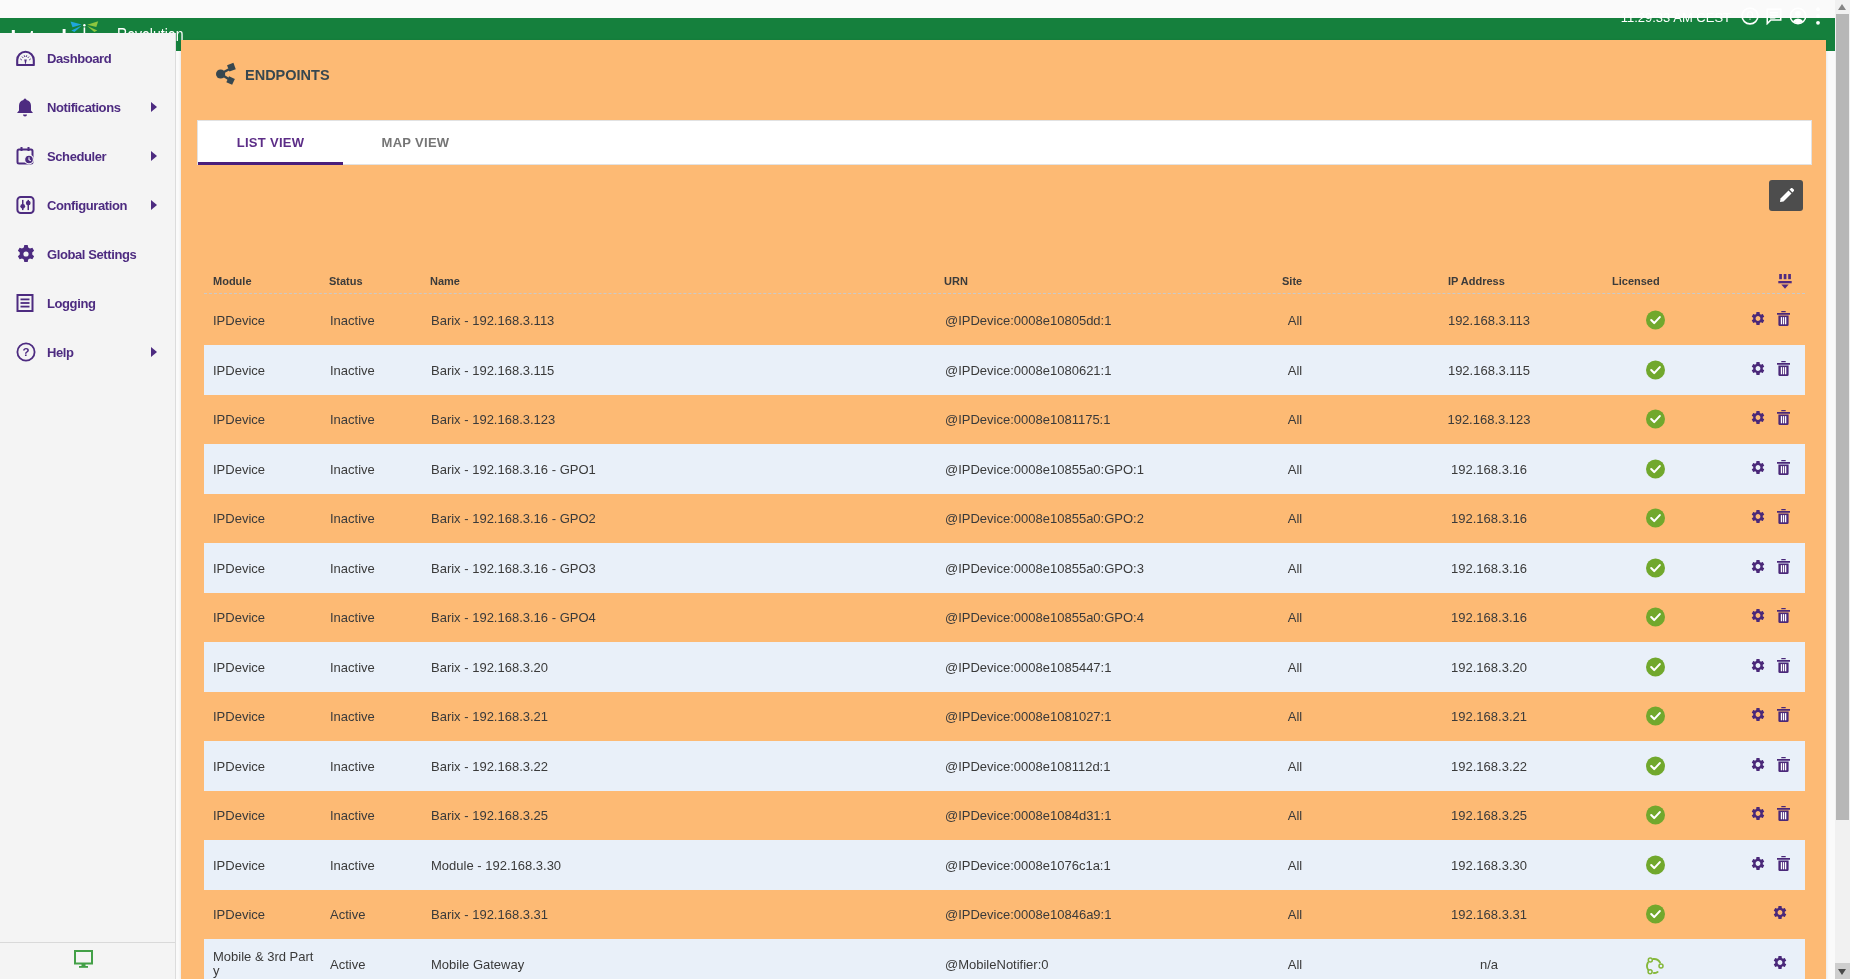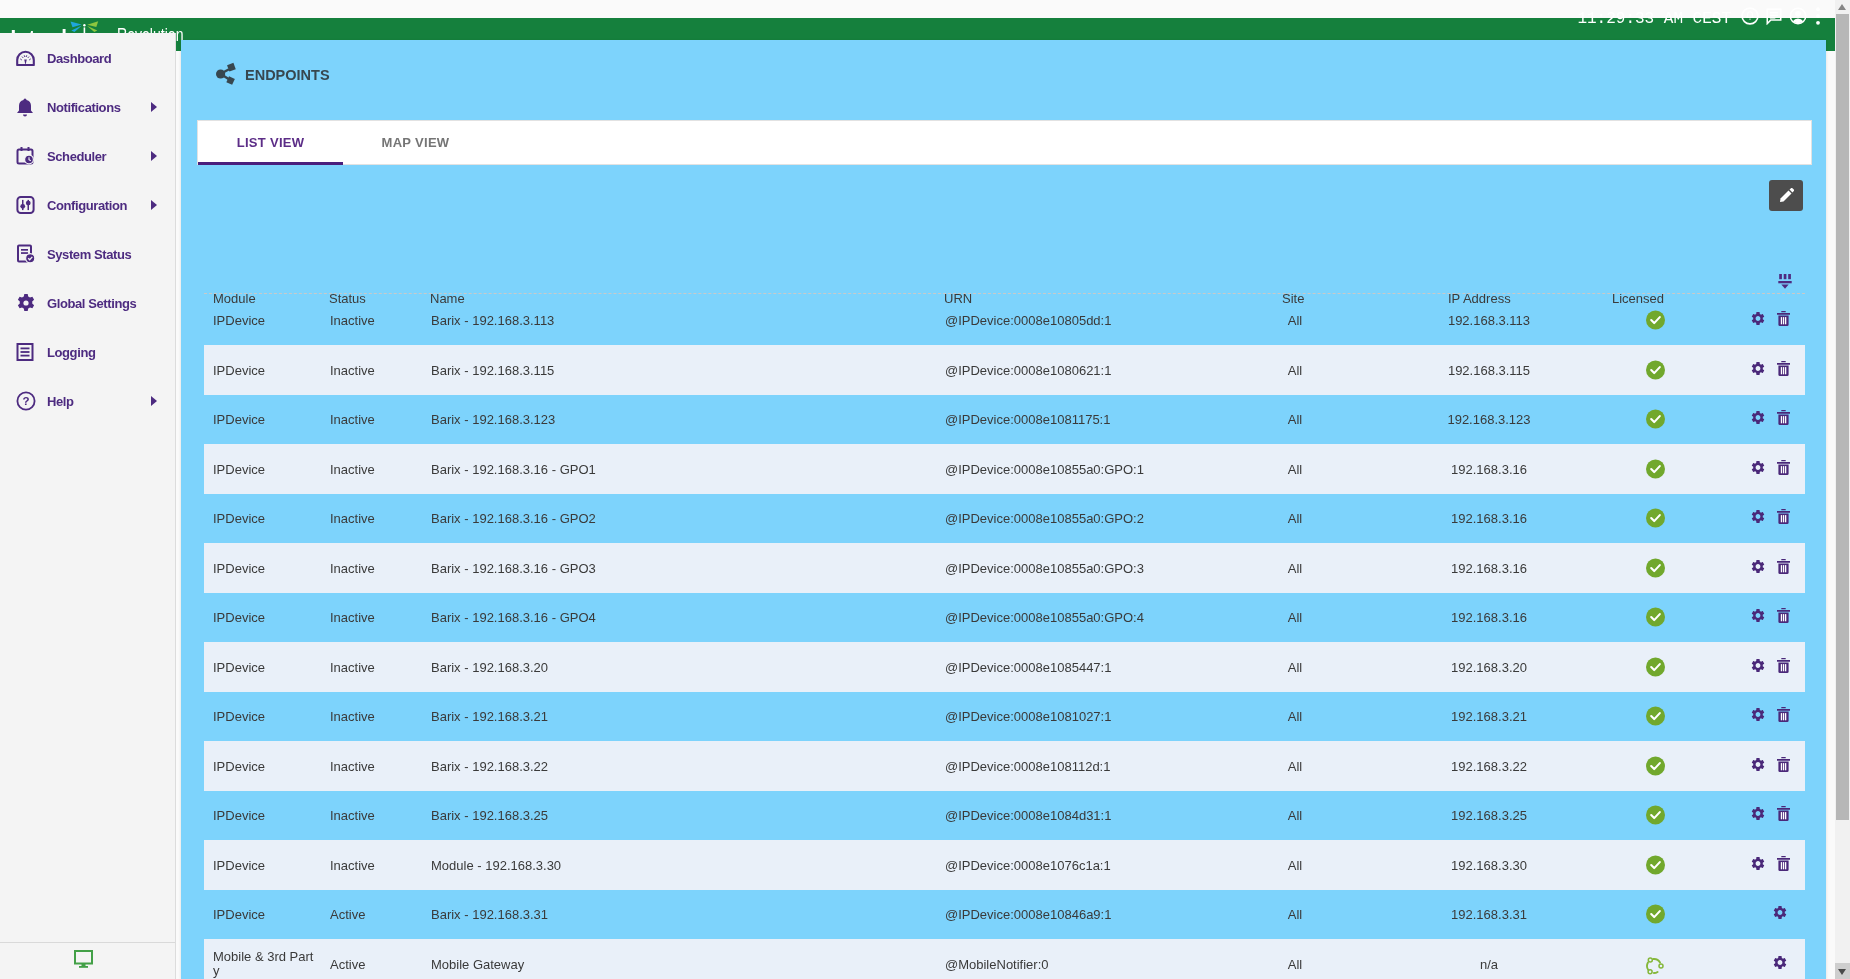--- a/index.html
+++ b/index.html
@@ -18,37 +18,37 @@
 .mi .txt { position:absolute; left:47px; top:50%; transform:translateY(-50%);
   color:#4d2b80; font-weight:bold; font-size:13px; line-height:15px; letter-spacing:-0.4px; }
 .mi svg.ic { position:absolute; left:16px; top:50%; transform:translateY(-50%); }
 .mi .arr { position:absolute; left:151px; top:50%; transform:translateY(-50%);
   width:0; height:0; border-left:6px solid #4d2b80; border-top:5px solid transparent;
   border-bottom:5px solid transparent; }
 #sb-divider { position:absolute; left:0; top:909px; width:175px; border-top:1px solid #d9d9d9; }
 
 
 #card { position:absolute; left:181px; top:40px; width:1645px; height:939px;
-  background:#7dd3fc; box-shadow:0 1px 3px rgba(0,0,0,0.12); }
+  background:#fdba74; box-shadow:0 1px 3px rgba(0,0,0,0.12); }
 
 #ephead { position:absolute; left:64px; top:26.5px; color:#37474f; font-weight:bold;
   font-size:14.5px; letter-spacing:0px; }
 #tabbox { position:absolute; left:16px; top:80px; width:1615px; height:45px;
   border:1px solid #e2e2e2; background:#fff; }
 .tab { position:absolute; top:0; width:145px; height:44px; text-align:center;
   line-height:44px; font-size:13px; font-weight:bold; letter-spacing:0.3px; }
 #tab1 { left:0; color:#5c2d87;text-align:center; }
 #tab1 .ul { position:absolute; left:0; bottom:0; width:145px; height:3px; background:#4a1f7c; }
 #tab2 { left:145px; color:#757575; }
 #editbtn { position:absolute; left:1588px; top:140px; width:34px; height:31px;
   background:#4d4d4d; border-radius:3px; }
 #desc { position:absolute; left:32px; top:178px; color:#6e6e6e; font-size:12.8px; line-height:15.4px; }
 
 
-.th { position:absolute; top:251px; font-size:13px; font-weight:normal; color:#3b3b3b; }
+.th { position:absolute; top:235px; font-size:11px; font-weight:bold; color:#3b3b3b; }
 #dash { position:absolute; left:23px; top:253px; width:1601px; border-top:1px dashed #c9c9c9; }
 
 
 .row { position:absolute; left:23px; width:1601px; height:49.5px; font-size:13px; color:#3a3a3a; }
 .row.even { background:#e9f0f9; }
 .cell { position:absolute; top:50%; transform:translateY(-50%); white-space:nowrap; }
 .cm { left:9px; } .cs { left:126px; } .cn { left:227px; } .cu { left:741px; }
 .ca { left:1069px; width:44px; text-align:center; }
 .ci { left:1203px; width:164px; text-align:center; }
 .lic { position:absolute; left:1442px; top:50%; transform:translateY(-50%); width:19px; height:19px;
@@ -79,21 +79,21 @@
       <circle cx="84.4" cy="7.2" r="1.2" fill="#fff"></circle>
       <rect x="83.6" y="9.4" width="1.6" height="12.2" fill="#fff"></rect>
       <path d="M98.2 3.3 L87.2 6.7 L96.3 8.9 Z" fill="#8dc63f"></path>
       <path d="M97.3 12.6 L86.9 7.8 L94.3 14 Z" fill="#8dc63f"></path>
     </g>
   </svg>
   <svg width="90" height="33" style="position:absolute;left:110px;top:0;" viewBox="0 0 90 33">
     <text x="7" y="22.6" fill="#ffffff" font-family="Liberation Sans" font-size="18.5" textLength="66.5" lengthAdjust="spacingAndGlyphs">Revolution</text>
   </svg>
 </div>
-<div id="clock" style="position:absolute; right:119px; top:10px; color:#fff; font-size:16px; letter-spacing:0px;font-family:Liberation Mono, monospace;">11:29:33 AM CEST</div>
+<div id="clock" style="position:absolute; right:119px; top:10px; color:#fff; font-size:13px; letter-spacing:0px;">11:29:33 AM CEST</div>
 
 <svg class="abs" style="left:1741px;top:7px;" width="18" height="18" viewBox="0 0 20 20">
   <circle cx="10" cy="10" r="8.8" fill="none" stroke="#fff" stroke-width="1.8"></circle>
   <path d="M10 5.2 a2.6 2.6 0 0 1 2.6 2.6 v2.4 l1 1.4 h-7.2 l1-1.4 v-2.4 a2.6 2.6 0 0 1 2.6-2.6 z" fill="none" stroke="#fff" stroke-width="1.2"></path>
   <path d="M9 13 a1 1 0 0 0 2 0" fill="#fff"></path>
 </svg>
 <svg class="abs" style="left:1765px;top:7px;" width="18" height="18" viewBox="0 0 20 20">
   <path d="M2.5 2.5 h15 v12 h-11 l-4 4 z" fill="none" stroke="#fff" stroke-width="1.7"></path>
   <rect x="5.5" y="5.5" width="9" height="1.6" fill="#fff"></rect>
   <rect x="5.5" y="8.4" width="9" height="1.6" fill="#fff"></rect>
@@ -151,30 +151,20 @@
       <rect x="6" y="4.4" width="1.5" height="10.2" fill="#4d2b80"></rect>
       <rect x="11.5" y="4.4" width="1.5" height="10.2" fill="#4d2b80"></rect>
       <circle cx="6.75" cy="10.8" r="2.4" fill="#4d2b80"></circle>
       <circle cx="12.25" cy="7.6" r="2.4" fill="#4d2b80"></circle>
     </svg>
     <span class="txt">Configuration</span>
       <span class="arr"></span>
   </div>
   <div class="mi" style="height:49px;">
     <svg class="ic" width="20" height="20" viewBox="0 0 20 20">
-      <rect x="2" y="1.5" width="13" height="16" rx="1" fill="none" stroke="#4d2b80" stroke-width="2"></rect>
-      <rect x="5" y="5" width="7" height="1.7" fill="#4d2b80"></rect>
-      <rect x="5" y="8.2" width="7" height="1.7" fill="#4d2b80"></rect>
-      <circle cx="14.2" cy="14.2" r="4.6" fill="#4d2b80" stroke="#f4f4f4" stroke-width="1.2"></circle>
-      <path d="M12.2 14.2 l1.5 1.5 l2.6-2.8" stroke="#f4f4f4" stroke-width="1.3" fill="none"></path>
-    </svg>
-    <span class="txt">System Status</span>
-  </div>
-  <div class="mi" style="height:49px;">
-    <svg class="ic" width="20" height="20" viewBox="0 0 20 20">
       <path d="M8.3 1 h3.4 l.5 2.5 a7 7 0 0 1 1.8 1 l2.4-.8 l1.7 3 l-1.9 1.7 a7 7 0 0 1 0 2.1 l1.9 1.7 l-1.7 3 l-2.4-.8 a7 7 0 0 1-1.8 1 l-.5 2.5 h-3.4 l-.5-2.5 a7 7 0 0 1-1.8-1 l-2.4.8 l-1.7-3 l1.9-1.7 a7 7 0 0 1 0-2.1 l-1.9-1.7 l1.7-3 l2.4.8 a7 7 0 0 1 1.8-1 z" fill="#4d2b80"></path>
       <circle cx="10" cy="10" r="2.6" fill="#f4f4f4"></circle>
     </svg>
     <span class="txt">Global Settings</span>
   </div>
   <div class="mi" style="height:49px;">
     <svg class="ic" width="18" height="19" viewBox="0 0 18 19">
       <rect x="1.5" y="1.5" width="15" height="16" fill="none" stroke="#4d2b80" stroke-width="2"></rect>
       <rect x="4.5" y="5" width="9" height="1.8" fill="#4d2b80"></rect>
       <rect x="4.5" y="8.6" width="9" height="1.8" fill="#4d2b80"></rect>

